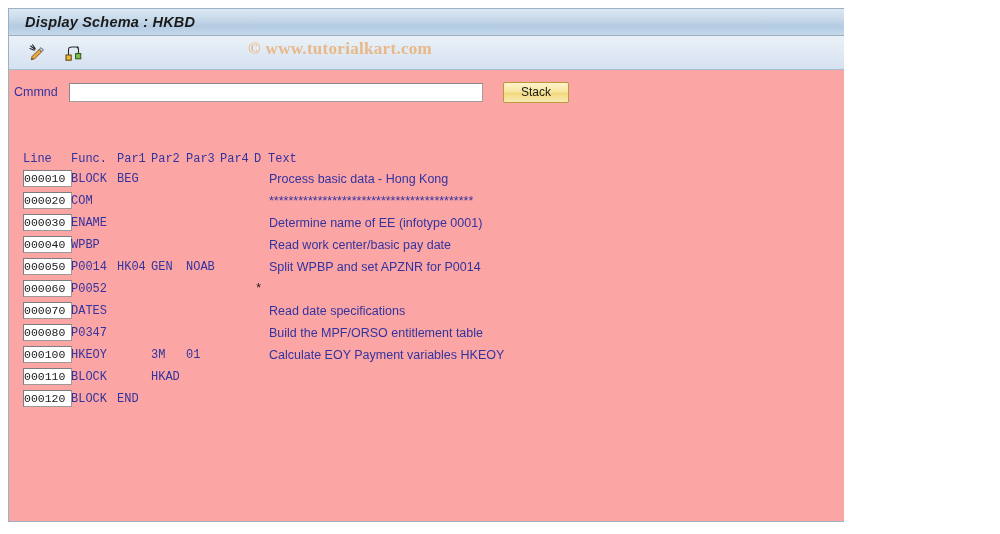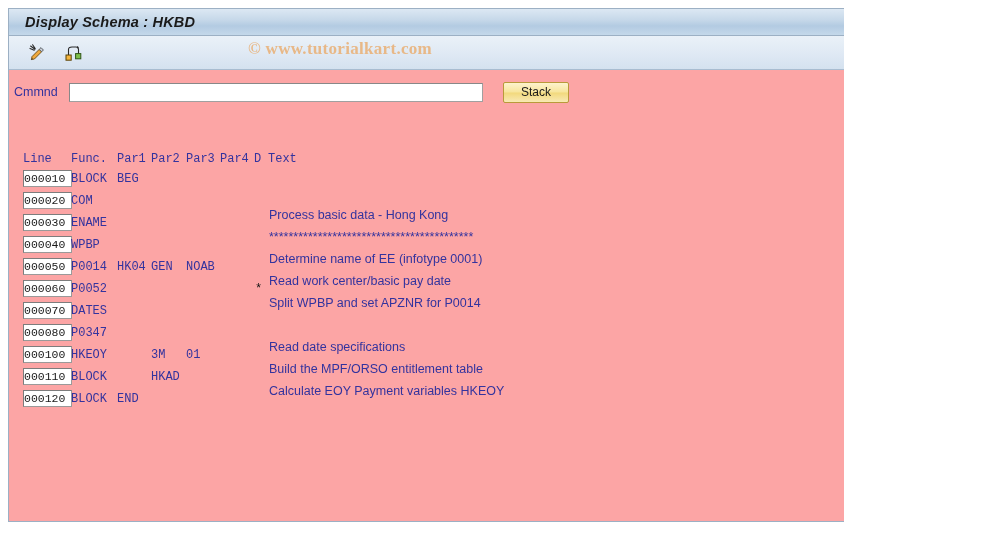--- a/index.html
+++ b/index.html
@@ -220,21 +220,21 @@
     white-space: pre;
   }
 
   .cell.blk { color: #111111; }
 
   .c-func { left: 62px; }
   .c-p1   { left: 108px; }
   .c-p2   { left: 142px; }
   .c-p3   { left: 177px; }
   .c-d    { left: 246px; }
-  .c-text { left: 260px; font-family: "Liberation Sans", sans-serif; font-size: 12.5px; margin-top: 36px; }
+  .c-text { left: 260px; font-family: "Liberation Sans", sans-serif; font-size: 12.5px; }
 
   .h-line { left: 14px; }
   .h-func { left: 62px; }
   .h-p1   { left: 108px; }
   .h-p2   { left: 142px; }
   .h-p3   { left: 177px; }
   .h-p4   { left: 211px; }
   .h-d    { left: 245px; }
   .h-text { left: 259px; }
 </style>

